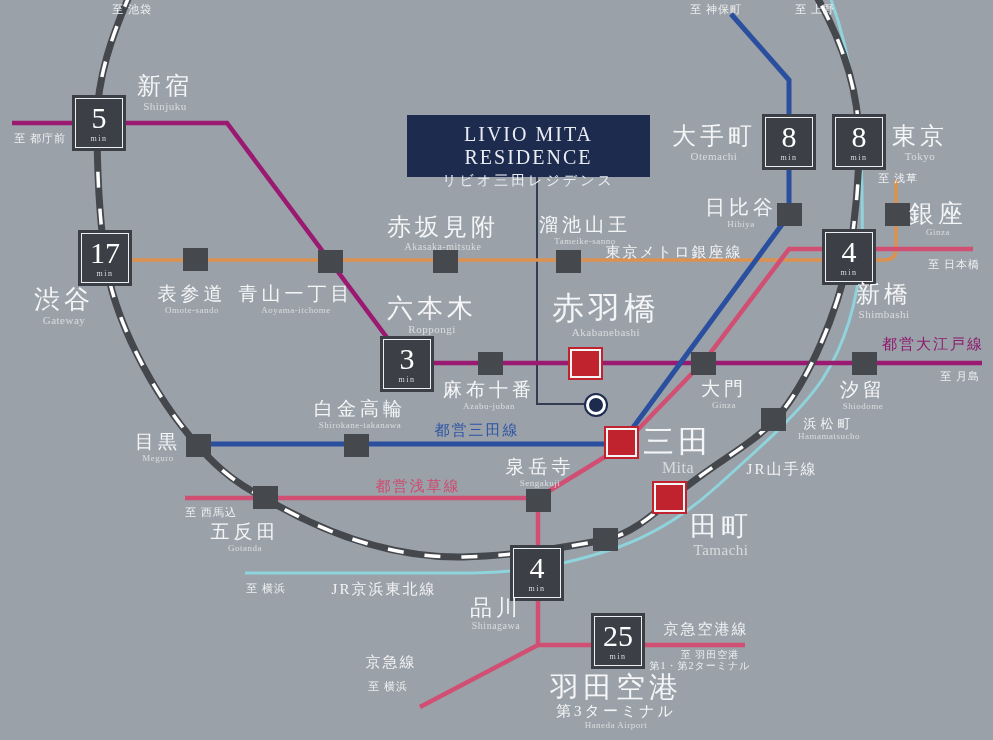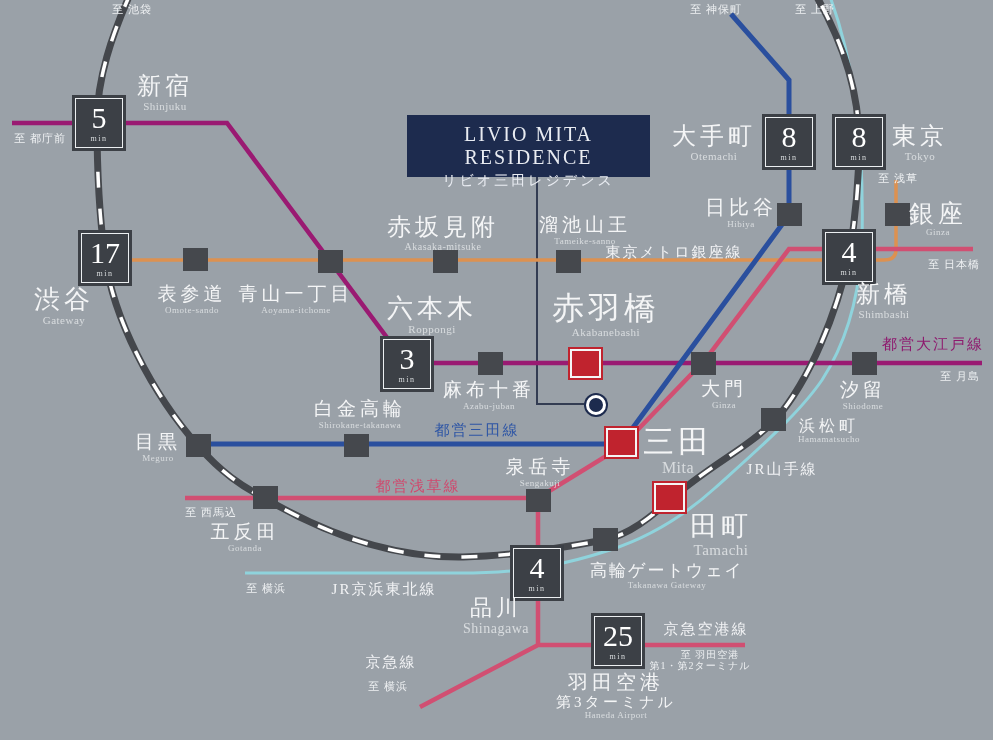--- a/index.html
+++ b/index.html
@@ -176,27 +176,23 @@
     <span class="rm" style="font-size:9px">Sengakuji</span>
   </div>
   <div class="st" style="left:678px;top:425px">
     <span class="kj" style="font-size:31px">三田</span>
     <span class="rm" style="font-size:16px">Mita</span>
   </div>
   <div class="st" style="left:721px;top:512px">
     <span class="kj" style="font-size:27px">田町</span>
     <span class="rm" style="font-size:15px">Tamachi</span>
   </div>
-  <div class="st" style="left:667px;top:562px">
-    <span class="kj" style="font-size:17px;letter-spacing:2px">高輪ゲートウェイ</span>
-    <span class="rm" style="font-size:9px">Takanawa Gateway</span>
-  </div>
   <div class="st" style="left:496px;top:596px">
     <span class="kj" style="font-size:22px">品川</span>
-    <span class="rm" style="font-size:14px">Shinagawa</span>
+    <span class="rm" style="font-size:10px">Shinagawa</span>
   </div>
   <div class="st" style="left:714px;top:124px">
     <span class="kj" style="font-size:24px">大手町</span>
     <span class="rm" style="font-size:11px">Otemachi</span>
   </div>
   <div class="st" style="left:920px;top:124px">
     <span class="kj" style="font-size:24px">東京</span>
     <span class="rm" style="font-size:11px">Tokyo</span>
   </div>
   <div class="st" style="left:741px;top:197px">
@@ -213,25 +209,25 @@
   </div>
   <div class="st" style="left:724px;top:379px">
     <span class="kj" style="font-size:19px">大門</span>
     <span class="rm" style="font-size:9px">Ginza</span>
   </div>
   <div class="st" style="left:863px;top:380px">
     <span class="kj" style="font-size:19px">汐留</span>
     <span class="rm" style="font-size:9px">Shiodome</span>
   </div>
   <div class="st" style="left:829px;top:417px">
-    <span class="kj" style="font-size:16px">浜松町</span>
+    <span class="kj" style="font-size:13px">浜松町</span>
     <span class="rm" style="font-size:9px">Hamamatsucho</span>
   </div>
   <div class="st" style="left:616px;top:672px">
-    <span class="kj" style="font-size:20px">羽田空港</span>
+    <span class="kj" style="font-size:29px">羽田空港</span>
     <span class="sub" style="font-size:15px">第3ターミナル</span>
     <span class="rm" style="font-size:9px">Haneda Airport</span>
   </div>
 
   <div class="ln" style="left:674px;top:243px">東京メトロ銀座線</div>
   <div class="ln ln-oedo" style="left:933px;top:335px">都営大江戸線</div>
   <div class="ln ln-mita" style="left:477px;top:421px">都営三田線</div>
   <div class="ln ln-asakusa" style="left:418px;top:477px">都営浅草線</div>
   <div class="ln" style="left:782px;top:460px">JR山手線</div>
   <div class="ln" style="left:384px;top:580px">JR京浜東北線</div>

